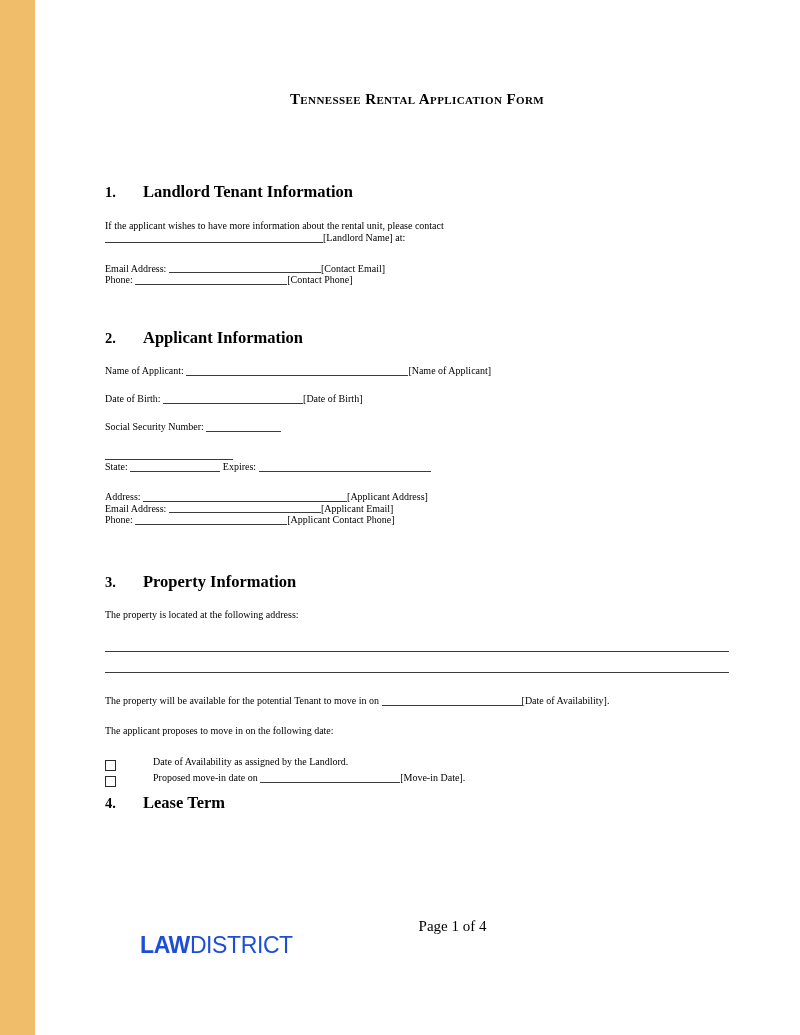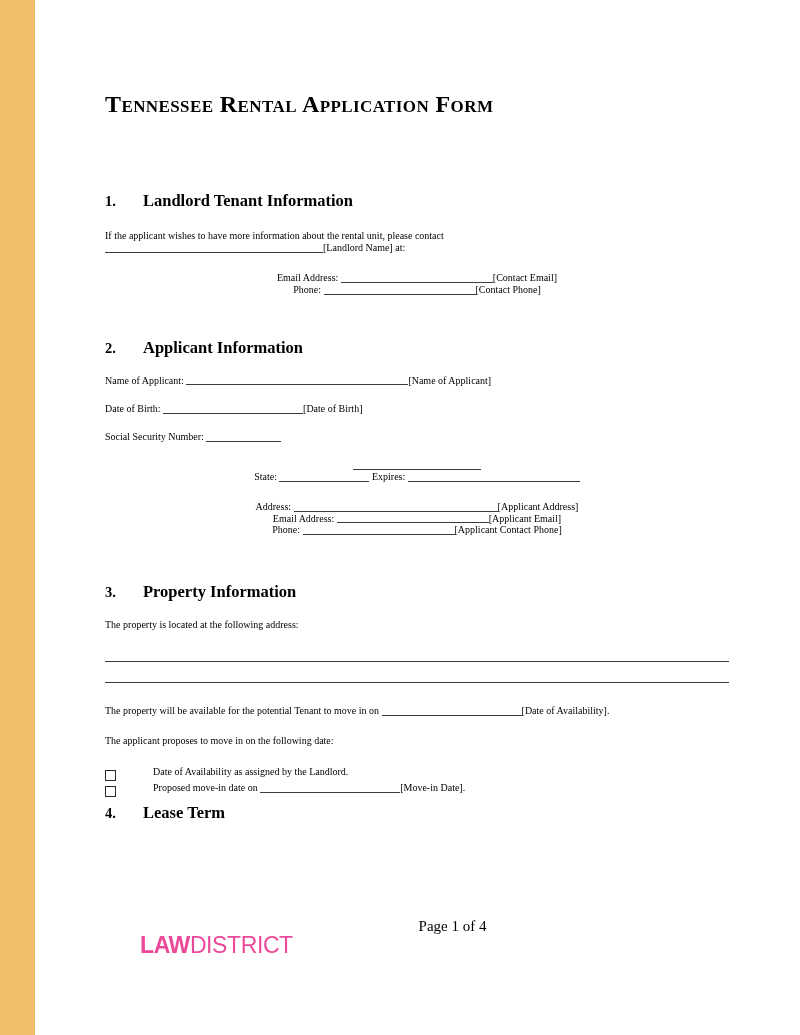--- a/index.html
+++ b/index.html
@@ -40,22 +40,23 @@
     position: absolute;
     left: 70px;   
     top: 0;
     width: 624px; 
   }
 
   
   .doc-title {
     margin: 0;
     padding-top: 91px;
+    text-align: center;
     font-weight: bold;
-    font-size: 24px;
+    font-size: 15px;
     font-variant: small-caps;
     letter-spacing: 0.4px;
     line-height: 1.1;
   }
 
   
   .section-head {
     display: flex;
     align-items: baseline;
     font-weight: bold;
@@ -70,21 +71,21 @@
   }
   .section-title { flex: 1; }
 
   
   .para {
     font-size: 10px;
     line-height: 1.22;
     margin: 0;
     text-align: left;
   }
-  .tight { line-height: 1.18; text-align: center; }
+  .tight { line-height: 1.18; }
 
   
   .blank {
     display: inline-block;
     border-bottom: 1.3px solid #3b3b3b;
     vertical-align: baseline;
     height: 0.95em;
     margin-bottom: -0.18em;
   }
   .w-landlord  { width: 218px; }
@@ -136,21 +137,21 @@
     font-size: 15px;
     line-height: 1.2;
   }
   .logo {
     position: absolute;
     left: 105px;
     top: 932px;
     font-family: "Liberation Sans", "DejaVu Sans", sans-serif;
     font-size: 23px;
     letter-spacing: -0.4px;
-    color: #ec4899;
+    color: #1d4ed8;
     white-space: nowrap;
   }
   .logo-law { font-weight: bold; }
   .logo-district { font-weight: normal; }
 
   .sp-6  { height: 6px; }
   .sp-12 { height: 12px; }
   .sp-14 { height: 14px; }
   .sp-16 { height: 16px; }
   .sp-18 { height: 18px; }

